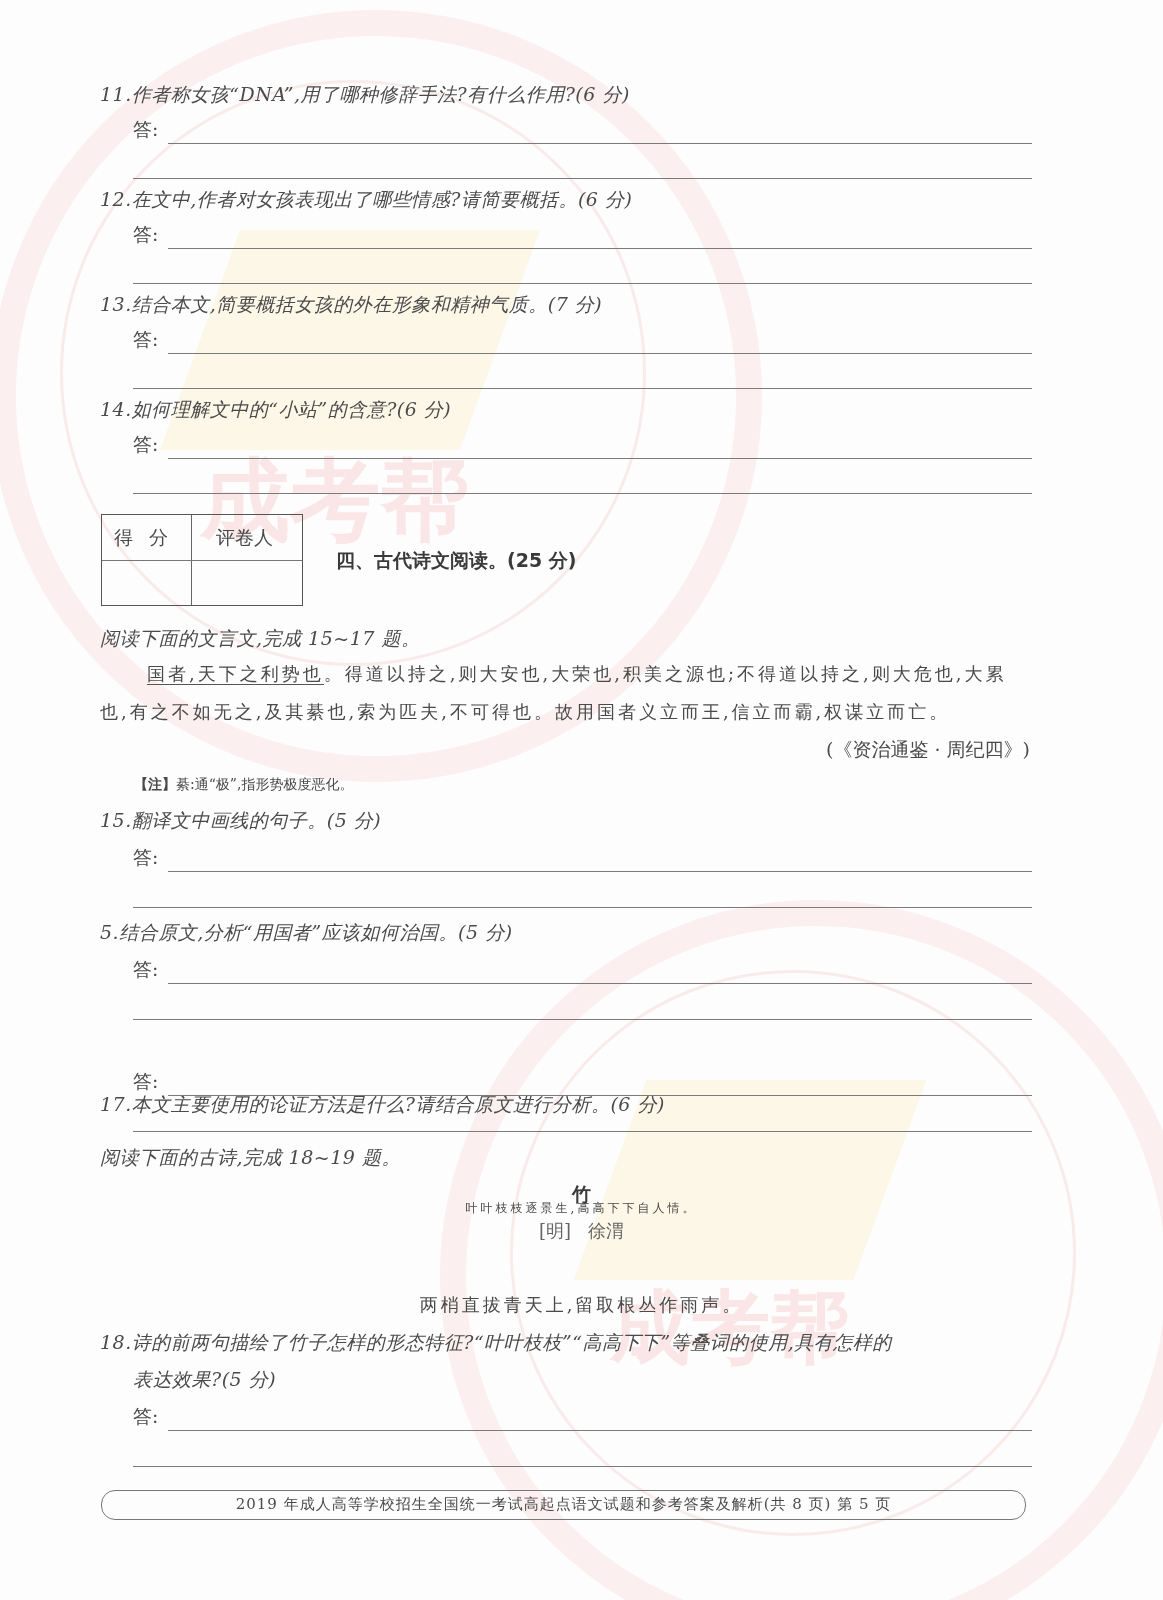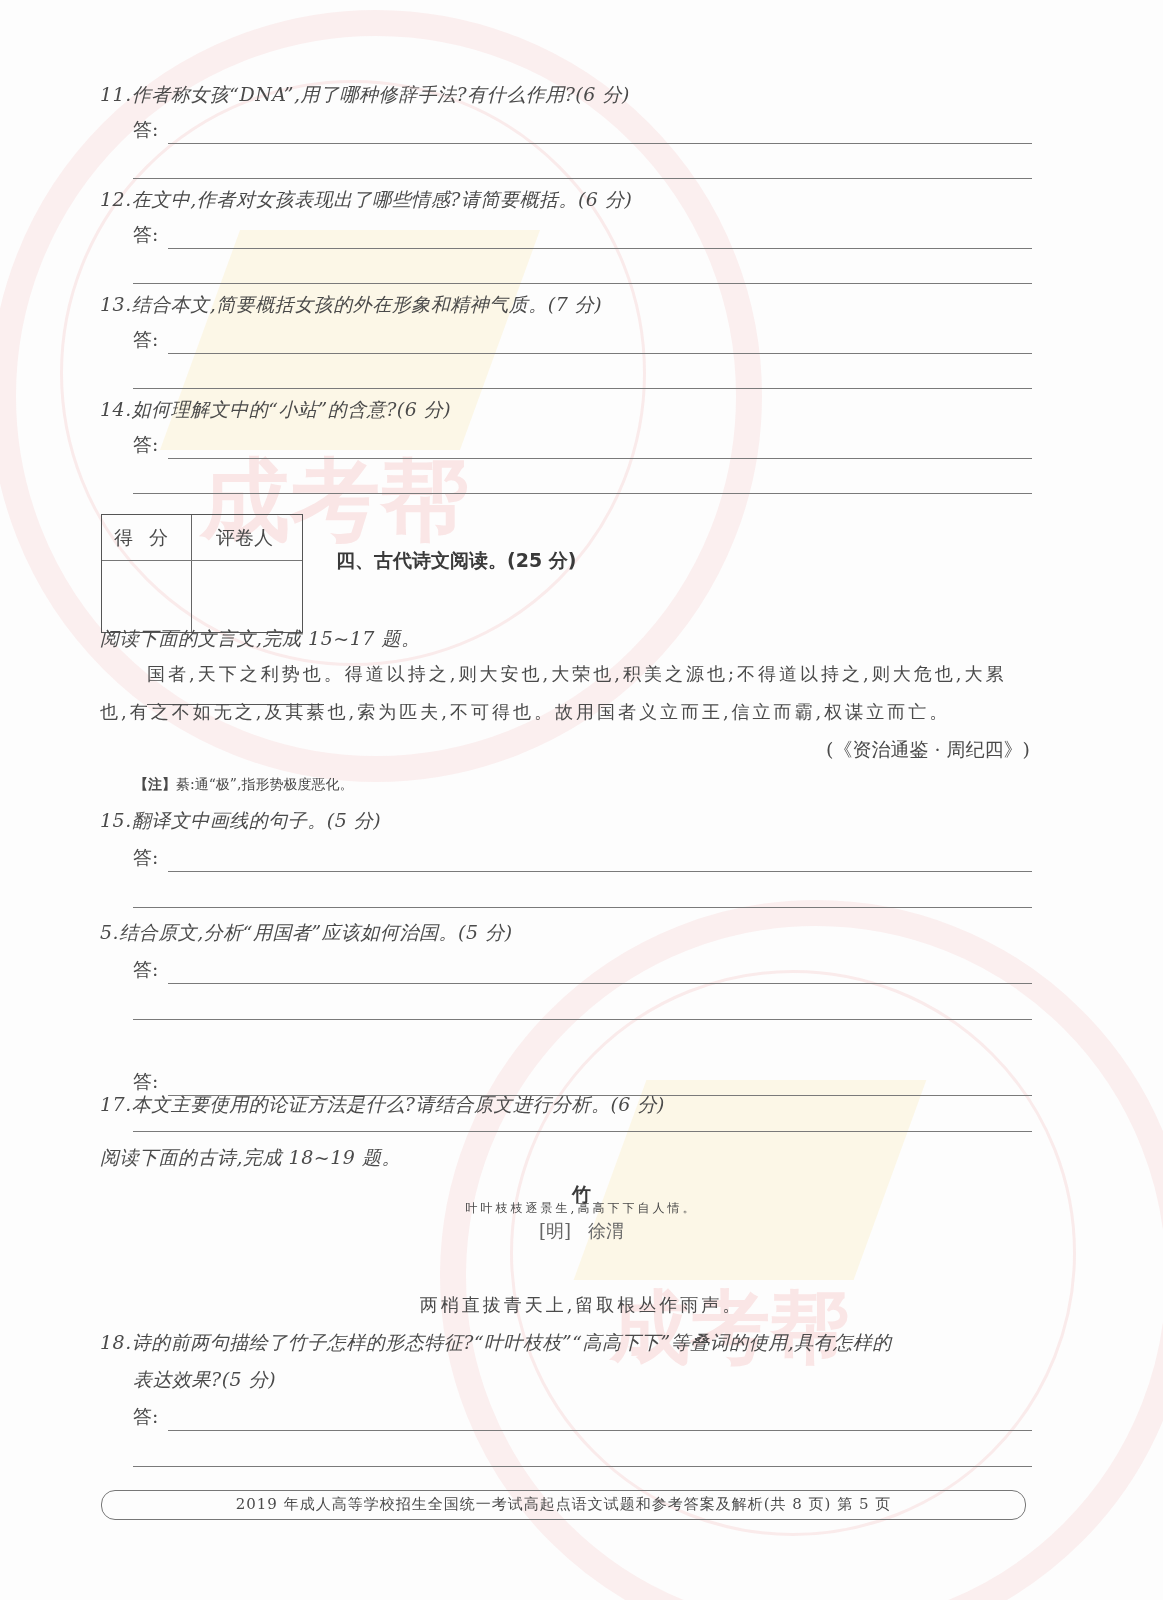--- a/index.html
+++ b/index.html
@@ -10,28 +10,28 @@
     color:#4a4a4a;
   }
   .wm { position:absolute; pointer-events:none; }
   .wm-ring { border:26px solid rgba(235,120,120,0.10); border-radius:50%; }
   .wm-ring-inner { border:3px solid rgba(230,110,110,0.12); border-radius:50%; }
   .wm-k { background:rgba(250,215,120,0.16); }
   .wm-text { color:rgba(230,80,80,0.13); font-family:"DejaVu Sans", sans-serif; font-weight:bold; }
   .q { position:absolute; left:100px; font-size:19px; letter-spacing:0.5px; white-space:nowrap;font-style:italic; }
   .ans-label { position:absolute; left:133px; font-size:19px; }
   .line { position:absolute; height:1px; background:#7a7a7a; }
-  .score-table { position:absolute; left:101px; top:514px; width:202px; height:119px; border:1.5px solid #555; box-sizing:border-box; }
+  .score-table { position:absolute; left:101px; top:514px; width:202px; height:92px; border:1.5px solid #555; box-sizing:border-box; }
   .score-table .vline { position:absolute; left:89px; top:0; bottom:0; width:1px; background:#666; }
   .score-table .hline { position:absolute; left:0; right:0; top:45px; height:1px; background:#777; }
   .score-table .c1 { position:absolute; left:12px; top:10px; font-size:19px; letter-spacing:16px; }
   .score-table .c2 { position:absolute; left:114px; top:10px; font-size:19px; }
   .section-title { position:absolute; left:336px; top:548px; font-size:19px; font-weight:bold; font-family:"DejaVu Sans", sans-serif; color:#3a3a3a; }
   .passage { position:absolute; left:100px; font-size:18px; letter-spacing:3px; white-space:nowrap; }
-  .ul { border-bottom:1.5px solid #555; padding-bottom:20px; }
+  .ul { border-bottom:1.5px solid #555; padding-bottom:0; }
   .source { position:absolute; right:133px; top:737px; font-size:19px; }
   .note { position:absolute; left:134px; top:776px; font-size:14px; }
   .note b { font-family:"DejaVu Sans", sans-serif; }
   .poem { position:absolute; left:0; width:1163px; text-align:center; white-space:nowrap; }
   .footer { position:absolute; left:101px; top:1490px; width:925px; height:30px; border:1.5px solid #777; border-radius:14px; box-sizing:border-box; text-align:center; font-size:15px; line-height:27px; letter-spacing:1px; }
 </style>
 </head>
 <body>
 
 <div class="wm wm-ring" style="left:-10px; top:10px; width:720px; height:720px;"></div>

